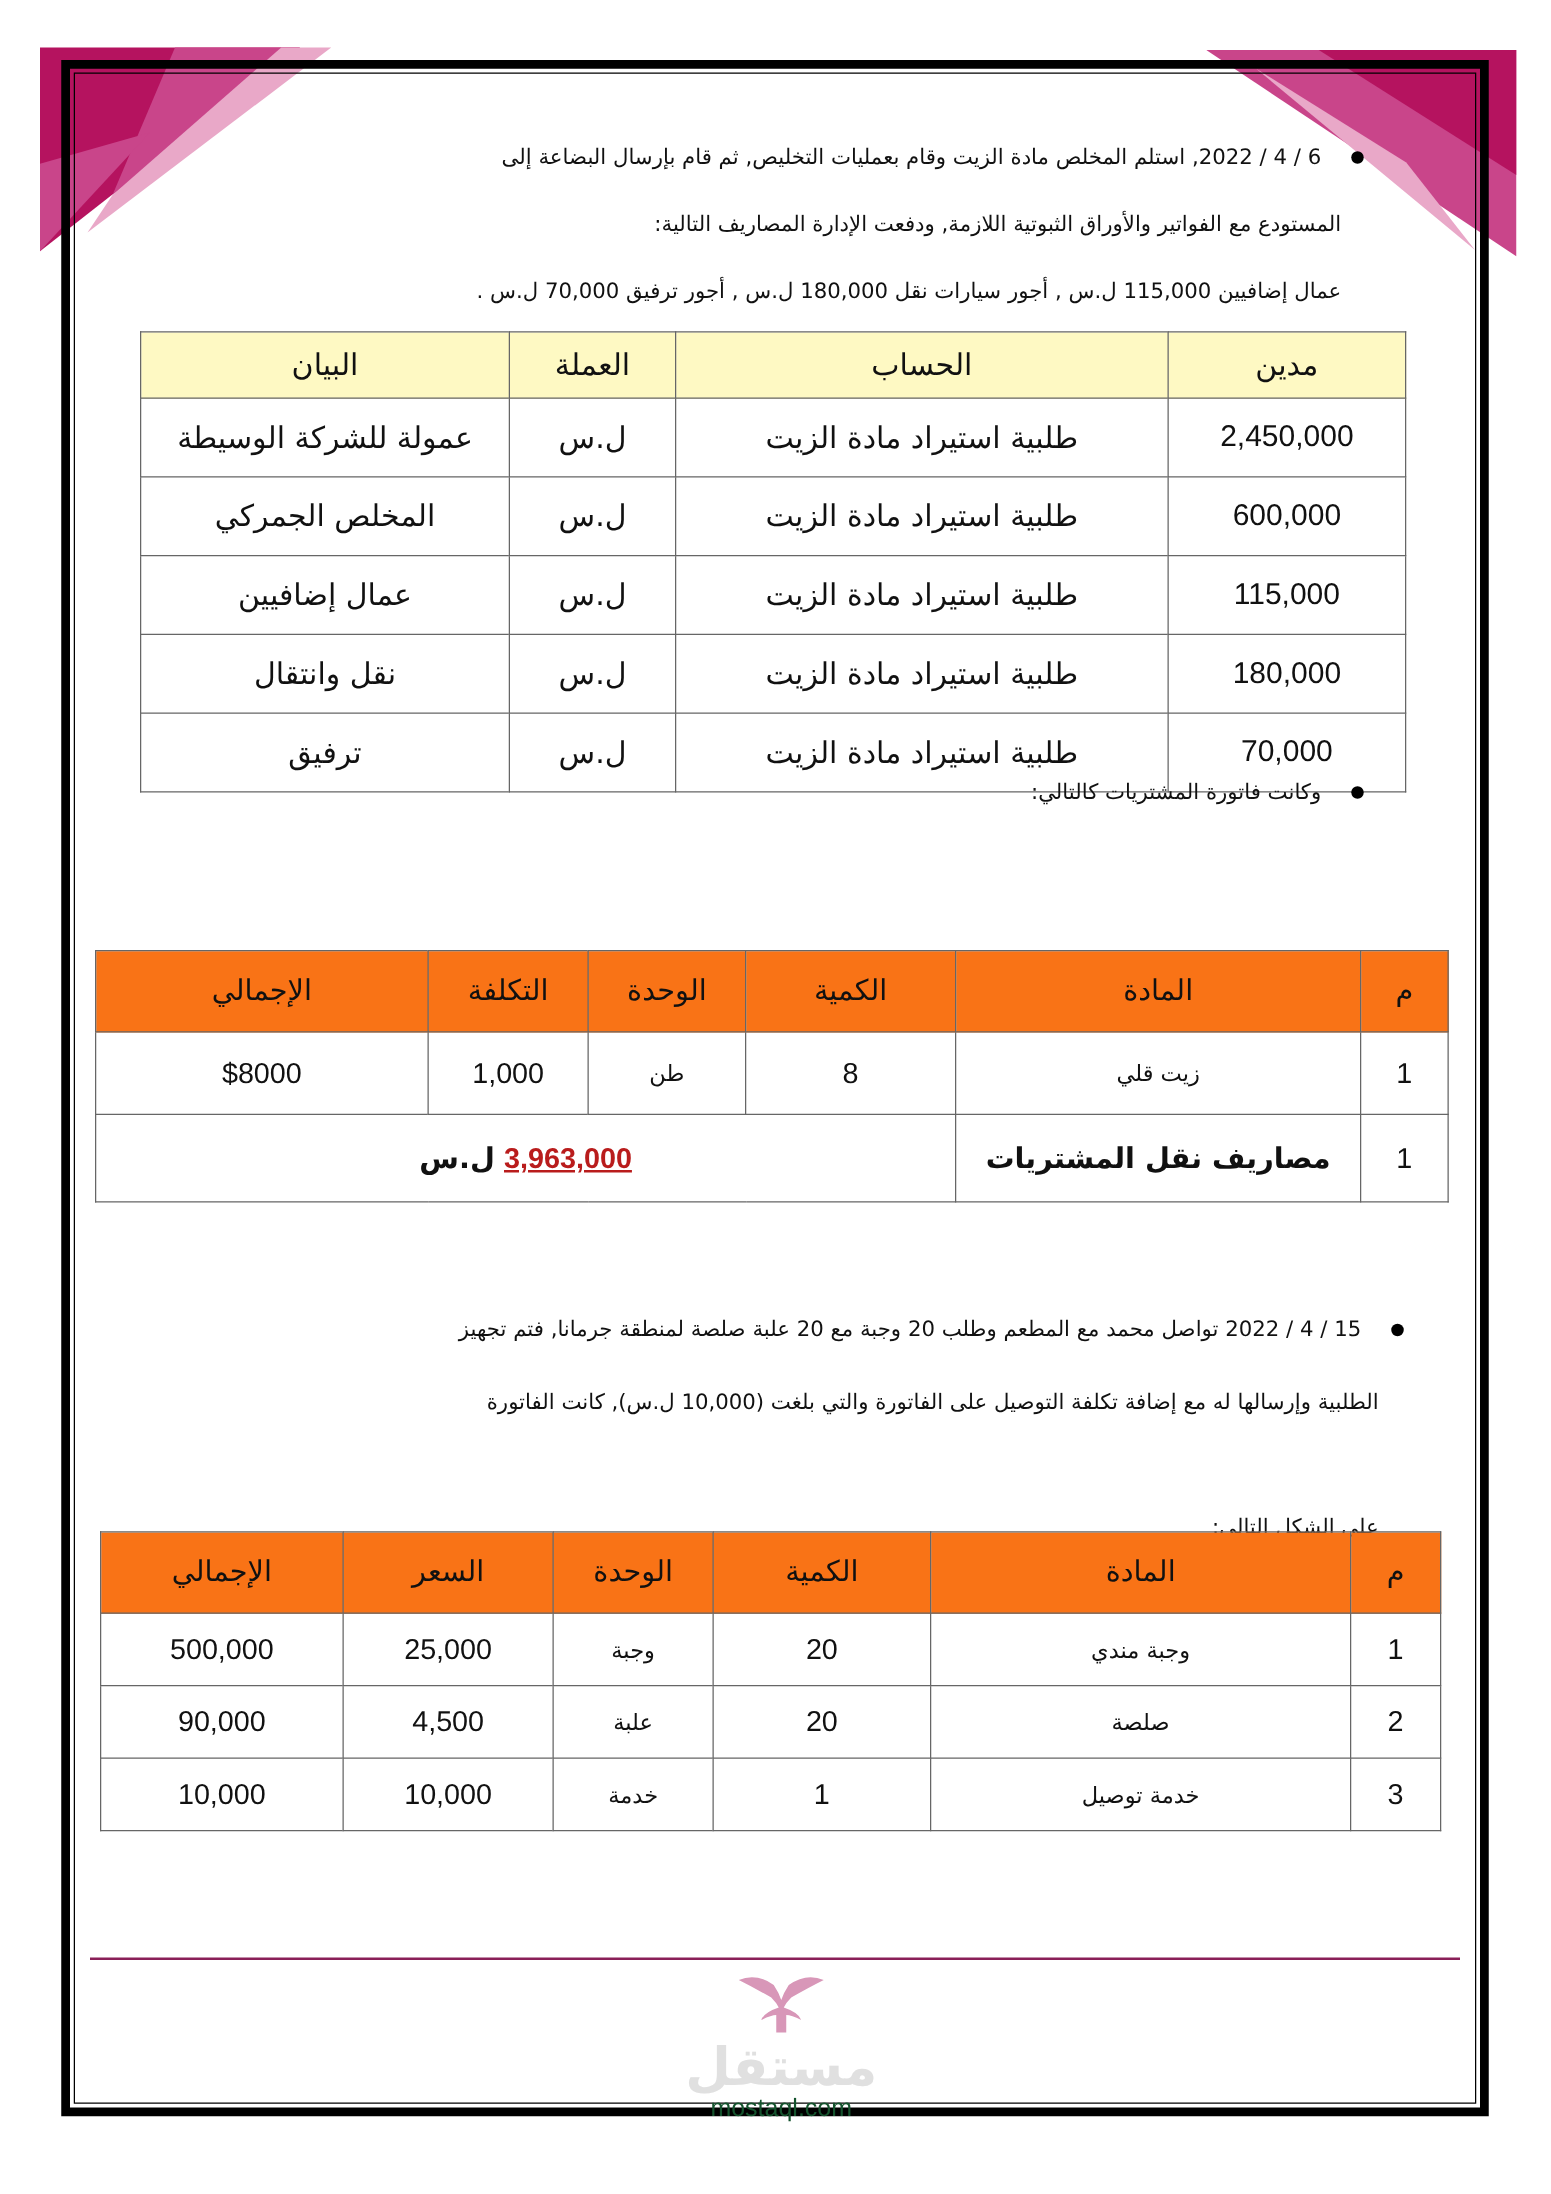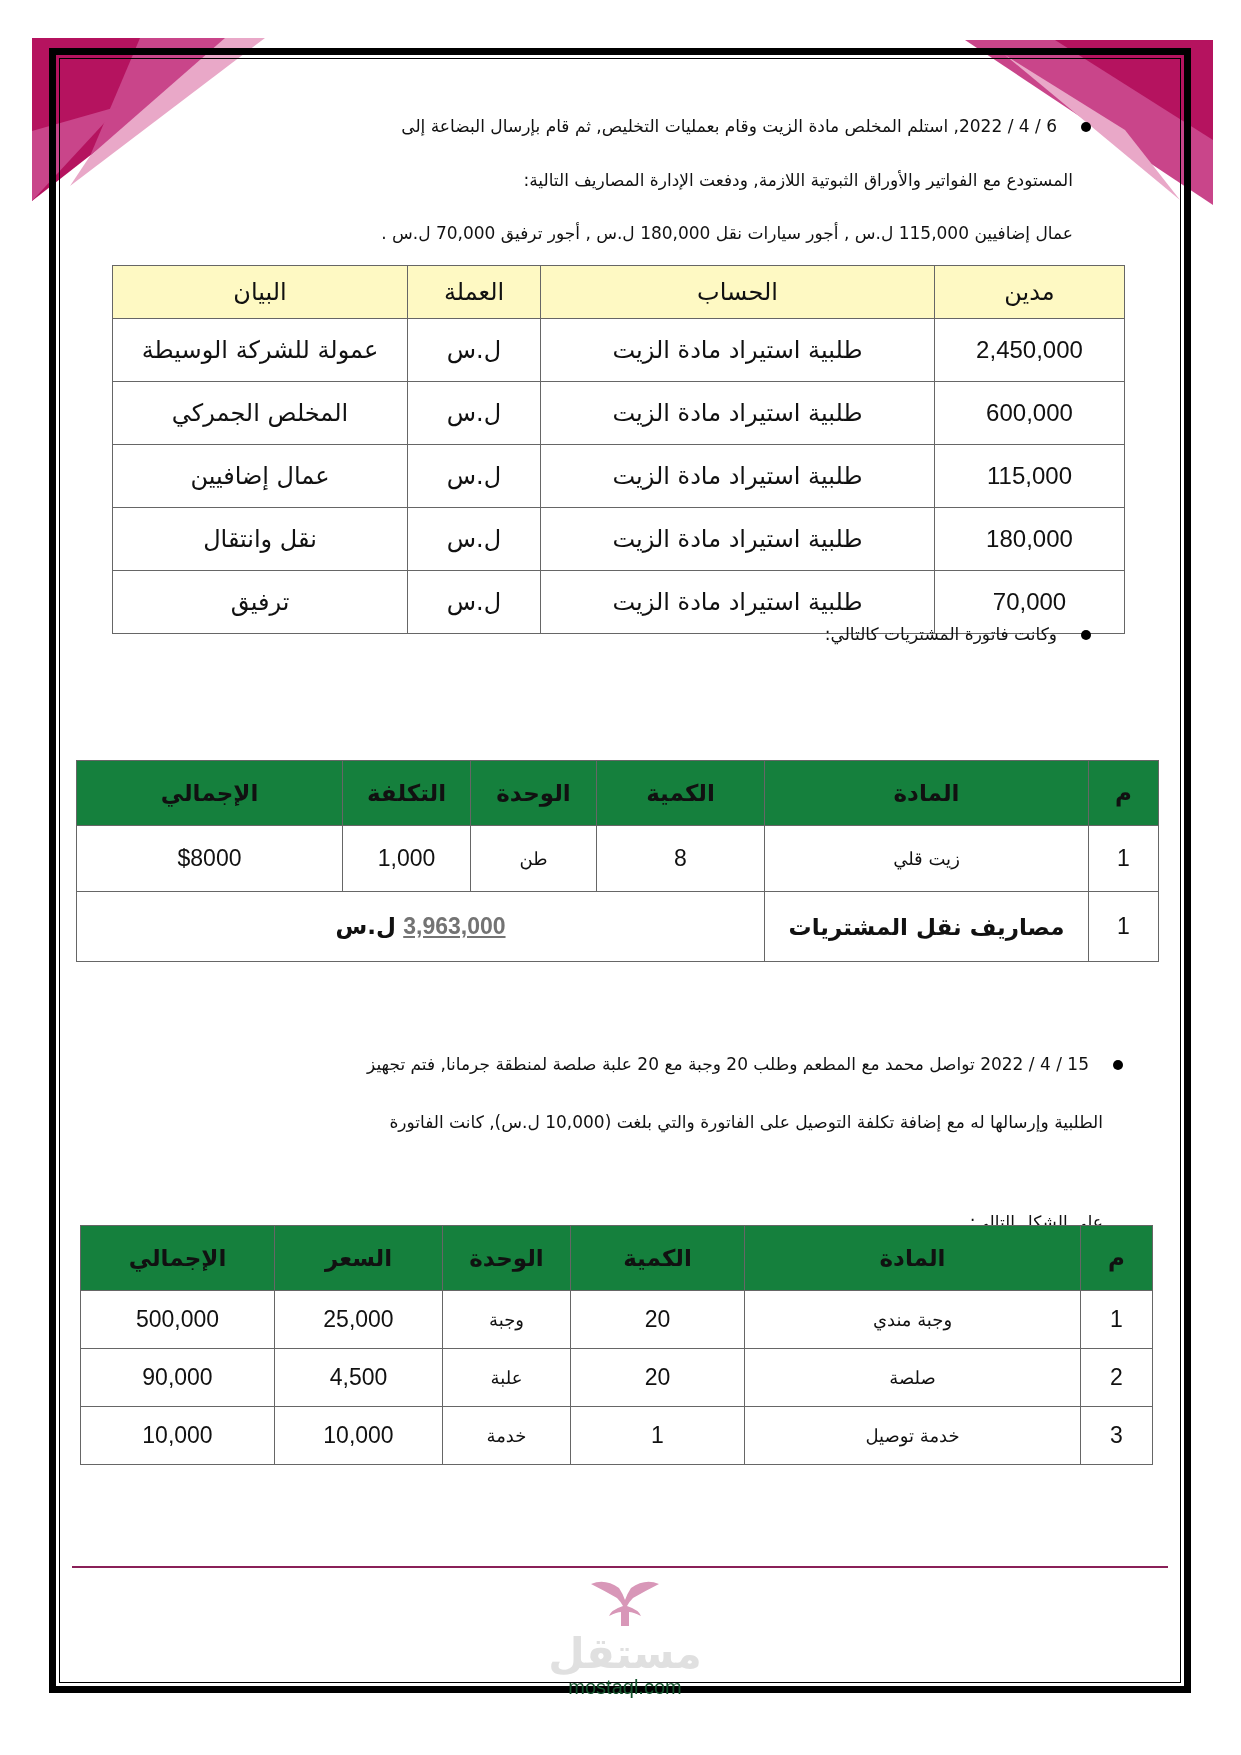--- a/index.html
+++ b/index.html
@@ -6,25 +6,25 @@
   body { width:1241px; height:1755px; position:relative; overflow:hidden; font-family:"DejaVu Sans", sans-serif; color:#111; }
   .corner { position:absolute; }
   .frame-outer { position:absolute; left:49px; top:48px; width:1142px; height:1645px; border:7px solid #000; box-sizing:border-box; }
   .frame-inner { position:absolute; left:59px; top:58px; width:1122px; height:1625px; border:1.5px solid #000; box-sizing:border-box; }
   .para { position:absolute; direction:rtl; text-align:right; font-size:17px; line-height:28px; white-space:nowrap; }
   .bullet { display:inline-block; width:10px; height:10px; border-radius:50%; background:#000; margin-left:24px; vertical-align:middle; }
   table { border-collapse:collapse; position:absolute; direction:rtl; table-layout:fixed; }
   td, th { border:1.5px solid #666; text-align:center; vertical-align:middle; padding:0; }
   .t1 th { background:#fef9c3; font-weight:normal; font-size:24px; height:52px; }
   .t1 td { font-size:24px; height:62px; }
-  .t2 th, .t3 th { background:#15803d; font-weight:bold; font-size:23px; height:64px;text-align:center; }
+  .t2 th, .t3 th { background:#f97316; font-weight:normal; font-size:23px; height:64px;text-align:center; }
   .t2 td, .t3 td { font-size:23px; }
   .num { font-family:"Liberation Sans", sans-serif; }
   .small { font-size:18px !important; font-family:"DejaVu Serif", serif; }
-  .red { color:#737373; text-decoration:underline; font-weight:bold; }
+  .red { color:#b91c1c; text-decoration:underline; font-weight:bold; }
   .bold { font-weight:bold; }
   .footer-line { position:absolute; left:72px; top:1566px; width:1096px; height:2px; background:#8a2058; }
   .logo { position:absolute; left:540px; top:1580px; width:170px; text-align:center; }
   .logo-text { font-size:42px; font-weight:bold; color:#e0e0e0; line-height:44px; }
   .logo-url { font-size:20px; color:#14532d; font-family:"Liberation Sans", sans-serif; }
 </style>
 </head>
 <body>
 
 <svg class="corner" style="left:30px;top:36px" width="240" height="170" viewBox="0 0 240 170">

